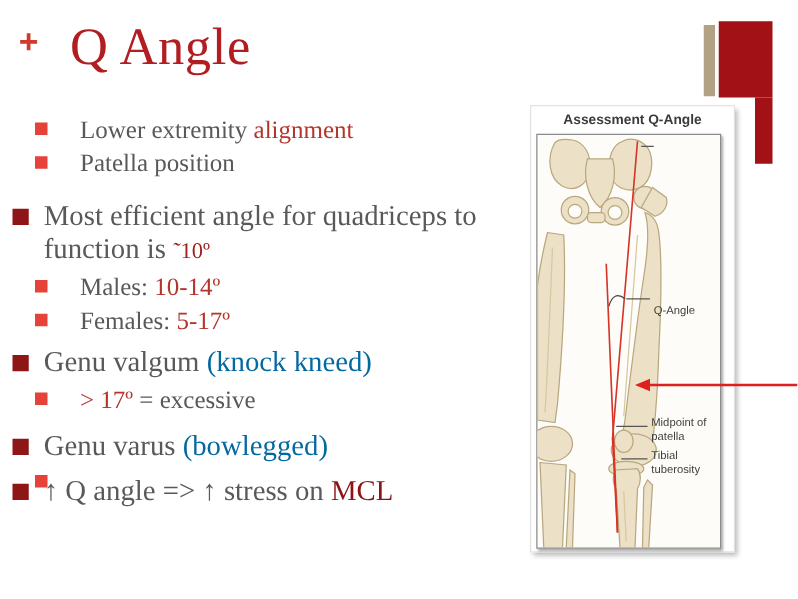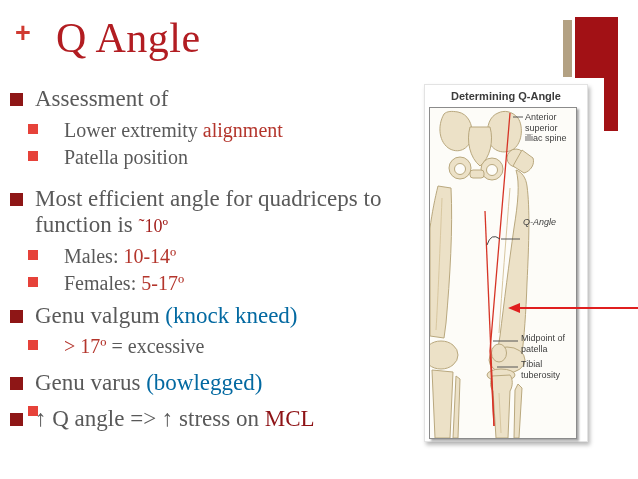--- a/index.html
+++ b/index.html
@@ -51,43 +51,39 @@
     position:absolute;left:4px;top:22px;width:146px;height:330px;
     border:1.5px solid #8b8b8b;background:#fdfcf8;
     box-shadow:1.5px 1.5px 2px rgba(0,0,0,.35);
   }
   .fig-box svg{position:absolute;left:0;top:0;}
   .fig-label{
     position:absolute;font-family:"Liberation Sans",sans-serif;
     font-size:9px;line-height:10.5px;color:#3f3f3f;
   }
   .lbl-asis{left:95px;top:4px;width:52px;}
-  .lbl-qangle{left:93px;top:109px;width:50px;font-style:italic;}
+  .lbl-qangle{left:93px;top:135px;width:50px;}
   .lbl-midpoint{left:91px;top:225px;width:52px;}
   .lbl-tibial{left:91px;top:251px;width:52px;}
   
   .arrow-shaft{position:absolute;left:519px;top:307px;width:119px;height:2px;background:#e01f1f;z-index:6;}
   .arrow-head{
     position:absolute;left:508px;top:303px;width:0;height:0;z-index:6;
     border-top:5px solid transparent;border-bottom:5px solid transparent;
     border-right:12px solid #e01f1f;
   }
 </style>
 </head>
 <body>
 
 <div class="plus">+</div>
 <h1 class="title" style="margin:0;font-weight:normal;">Q Angle</h1>
 
 <div class="content">
 
-  <div class="li l1">
-    <span class="sq"></span>
-    <span class="seg-gray">Assessment of</span>
-  </div>
 
   <div class="li l2 m-t6">
     <span class="sq"></span>
     <span class="seg-gray">Lower extremity </span><span class="seg-red">alignment</span>
   </div>
 
   <div class="li l2 m-t3">
     <span class="sq"></span>
     <span class="seg-gray">Patella position</span>
   </div>
@@ -131,21 +127,21 @@
     <span class="seg-gray">↑ Q angle =&gt; ↑ stress on </span><span class="seg-mcl">MCL</span>
   </div>
 
 </div>
 
 <div class="bar-tan"></div>
 <div class="bar-red-wide"></div>
 <div class="bar-red-narrow"></div>
 
 <div class="fig-panel">
-  <div class="fig-title">Determining Q-Angle</div>
+  <div class="fig-title">Assessment Q-Angle</div>
   <div class="fig-box">
     <svg width="146" height="330" viewBox="0 0 146 330">
       <g fill="#ece1c7" stroke="#b9a87e" stroke-width="1">
 
         <path d="M14,6 C7,18 9,35 20,41 C30,46 40,40 42,28 C43,16 38,6 28,4 C22,3 17,3 14,6 Z"></path>
         <path d="M68,5 C60,8 56,18 58,30 C60,42 72,47 82,42 C92,37 94,19 88,10 C82,3 74,2 68,5 Z"></path>
         <path d="M40,19 L60,19 C64,33 60,50 50,58 C40,50 36,33 40,19 Z"></path>
         <circle cx="30" cy="60" r="11"></circle>
         <circle cx="62" cy="61" r="11"></circle>
         <circle cx="30" cy="61" r="5.5" fill="#fdfcf8"></circle>
@@ -181,21 +177,20 @@
 
       <path d="M57,137 Q61,124 70,131" stroke="#444444" stroke-width="1" fill="none"></path>
 
       <g stroke="#555555" stroke-width="1">
         <line x1="83" y1="9" x2="93" y2="9"></line>
         <line x1="71" y1="131" x2="90" y2="131"></line>
         <line x1="63" y1="233" x2="88" y2="233"></line>
         <line x1="67" y1="259" x2="88" y2="259"></line>
       </g>
     </svg>
-    <div class="fig-label lbl-asis">Anterior superior illiac spine</div>
     <div class="fig-label lbl-qangle">Q-Angle</div>
     <div class="fig-label lbl-midpoint">Midpoint of patella</div>
     <div class="fig-label lbl-tibial">Tibial tuberosity</div>
   </div>
 </div>
 
 <div class="arrow-shaft"></div>
 <div class="arrow-head"></div>
 
 </body></html>

